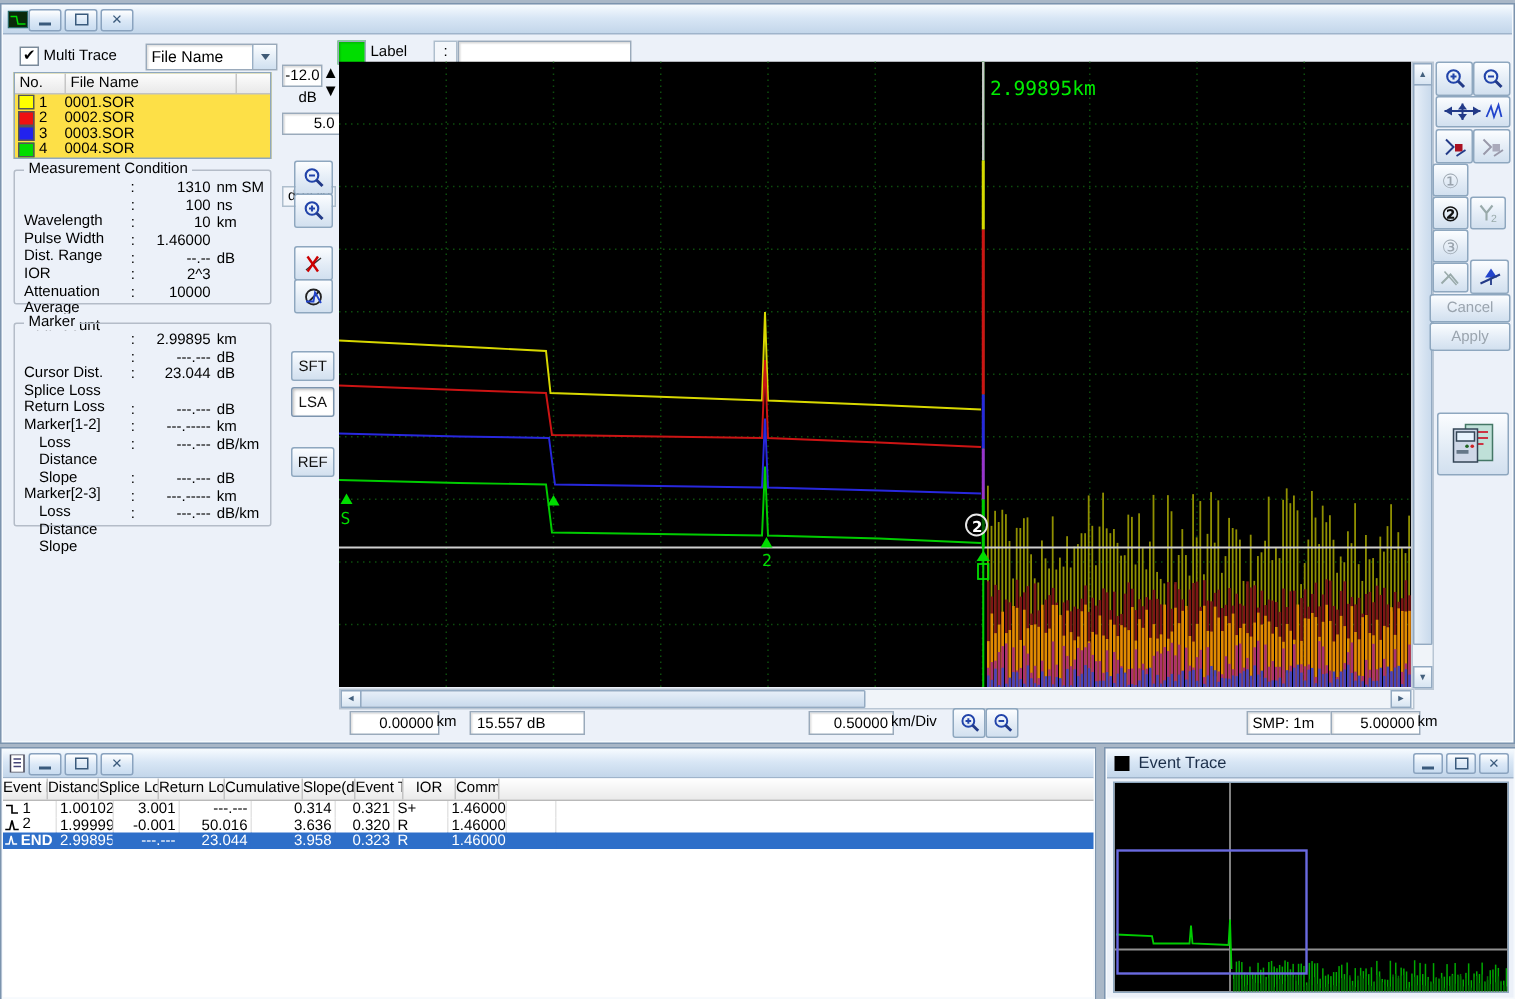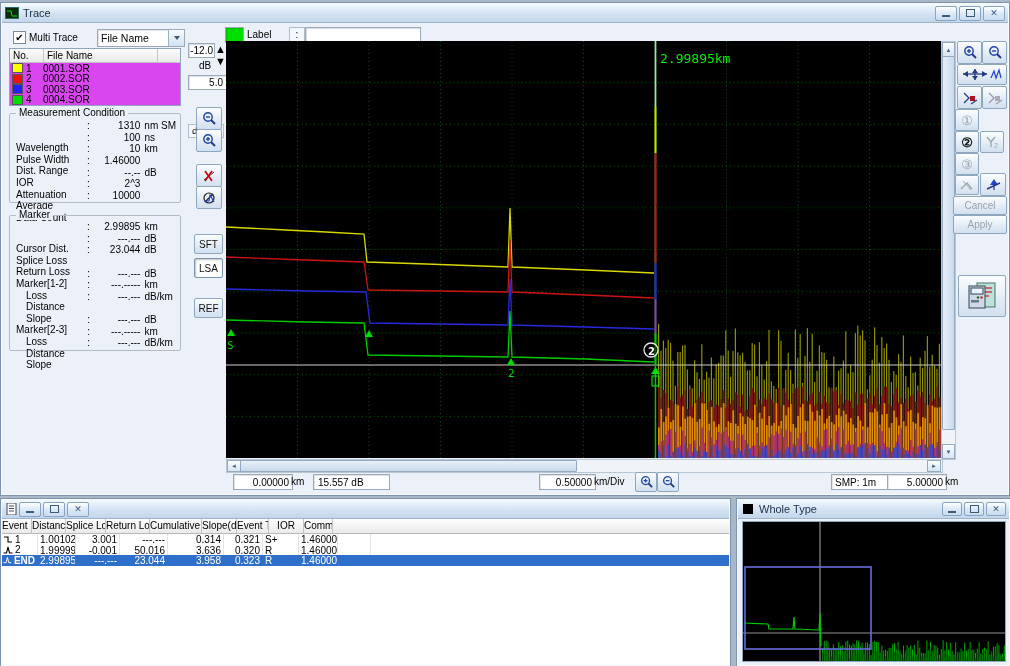--- a/index.html
+++ b/index.html
@@ -24,21 +24,21 @@
   .kvrow.ind .lbl{padding-left:10px;width:62px;}
   .kvrow .col{width:8px;}
   .kvrow .val{width:46px;text-align:right;}
   .kvrow .unit{width:32px;padding-left:4px;}
   .sunken{background:#fff;border:1px solid #9aaabb;box-shadow:inset 1px 1px 1px rgba(0,0,0,.15);}
   .flatbox{background:#f4f7fb;border:1px solid #aebecd;}
   .btn3d{position:absolute;background:linear-gradient(#fbfdff,#e3ecf6 55%,#d2e0ef);border:1px solid #8ea7bf;
     border-radius:2px;display:flex;align-items:center;justify-content:center;font-size:10px;color:#111;}
   .btn3d.pressed{background:#fff;border:1px solid #7c94ae;box-shadow:inset 1px 1px 2px rgba(0,0,0,.25);}
   .btn3d.disabled{color:#9aa4ae;}
-  .tbl{position:absolute;background:#d946ef;border:1px solid #8ea7bf;font-size:10px;}
+  .tbl{position:absolute;background:#fde047;border:1px solid #8ea7bf;font-size:10px;}
   .fl-head{display:flex;background:linear-gradient(#fdfdfd,#e9e9e9);border-bottom:1px solid #c2c2c2;height:13px;align-items:center;}
   .fl-head div{border-right:1px solid #c6c6c6;padding-left:3px;height:13px;line-height:13px;}
   .fl-row{display:flex;height:10.5px;align-items:center;}
   .fl-row div{padding-left:3px;white-space:nowrap;overflow:hidden;}
   .swatch{width:9px;height:8px;border:1px solid #555;margin-left:2px;}
   .ev-head{display:flex;background:linear-gradient(#ffffff,#eaeaea);border-bottom:1px solid #b9b9b9;height:14px;}
   .ev-head div{border-right:1px solid #c3c3c3;text-align:center;line-height:14px;white-space:nowrap;overflow:hidden;font-size:10px;}
   .ev-row{display:flex;height:10.5px;font-size:10px;}
   .ev-row div{border-right:1px solid #e4e4e4;white-space:nowrap;overflow:hidden;padding:0 2px;}
   .ev-row .num{text-align:right;}
@@ -70,21 +70,20 @@
 
 <div id="stage">
 
   <div class="win" style="left:0;top:2px;width:1008px;height:492px;">
     <div class="titlebar">
       <svg class="icon12" viewBox="0 0 14 12">
           <rect x="0" y="0" width="14" height="12" fill="#2a6a6a"></rect>
           <rect x="1" y="1" width="12" height="10" fill="#0a2a0a"></rect>
           <polyline points="2,4 6,4 7,9 12,9" stroke="#00dd00" stroke-width="1" fill="none"></polyline>
         </svg>
-      <span class="title-text">Trace</span>
       <span class="winbtns">
         <span class="wbtn">
             <span class="glyph-min"></span>
           </span>
         <span class="wbtn">
             <span class="glyph-max"></span>
           </span>
         <span class="wbtn">
             <span class="glyph-close">✕</span>
           </span>
@@ -1203,21 +1202,21 @@
   </div>
         </div>
     </div>
   </div>
 
   <div class="win" style="left:736px;top:498px;width:273px;height:167px;">
     <div class="titlebar">
       <svg class="icon12" viewBox="0 0 12 12">
           <rect x="1" y="1" width="10" height="10" fill="#000"></rect>
         </svg>
-      <span class="title-text">Whole Type</span>
+      <span class="title-text">Event Trace</span>
       <span class="winbtns">
         <span class="wbtn wbtn-sm">
             <span class="glyph-min"></span>
           </span>
         <span class="wbtn wbtn-sm">
             <span class="glyph-max"></span>
           </span>
         <span class="wbtn wbtn-sm">
             <span class="glyph-close">✕</span>
           </span>

